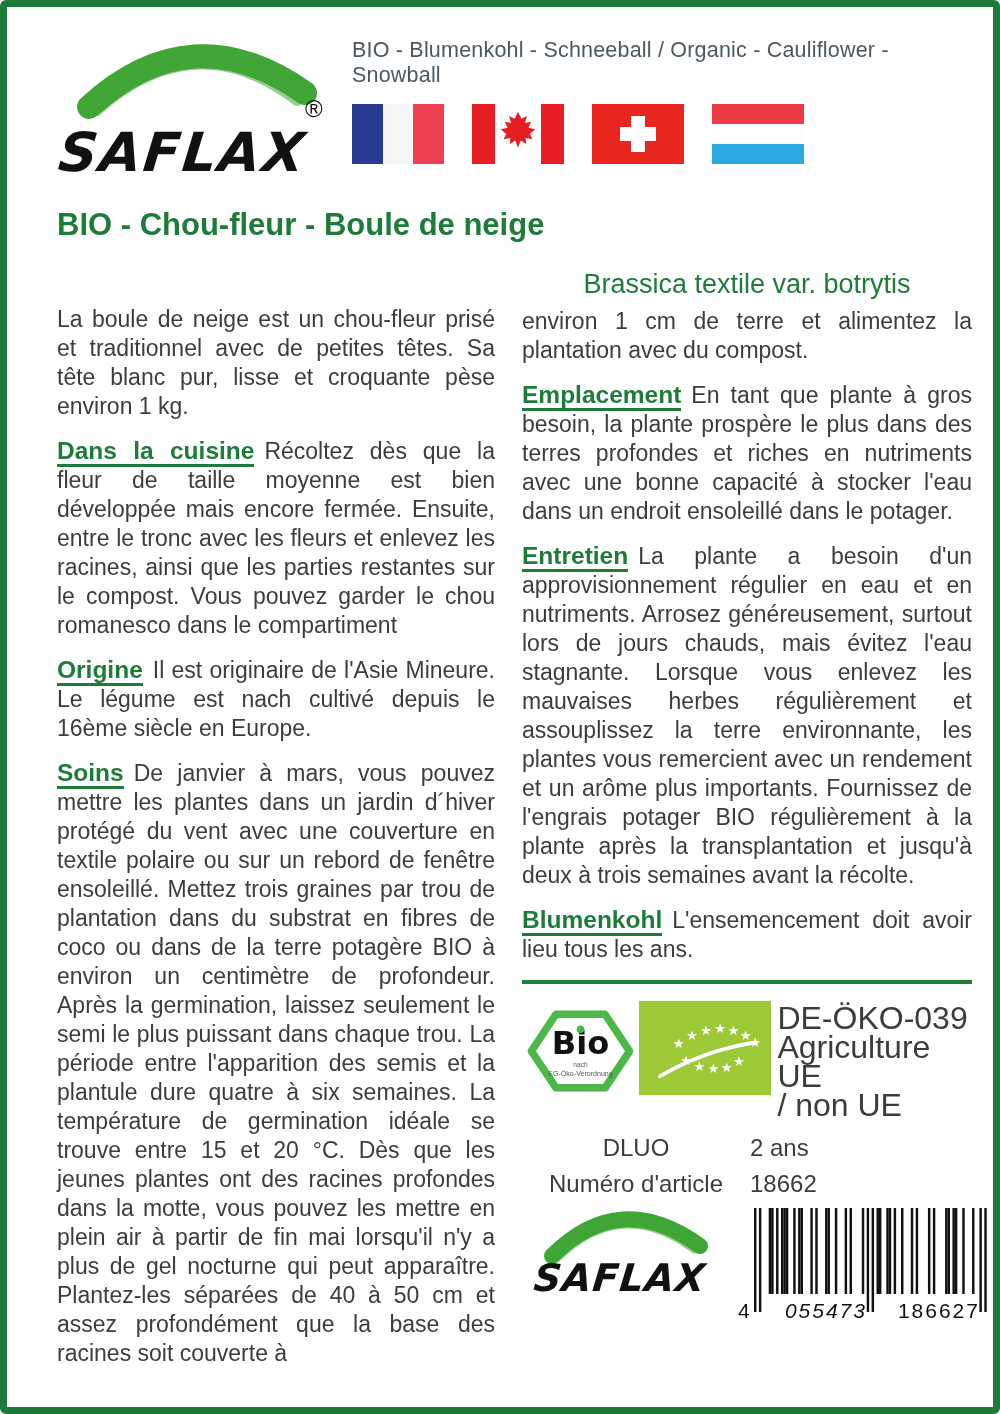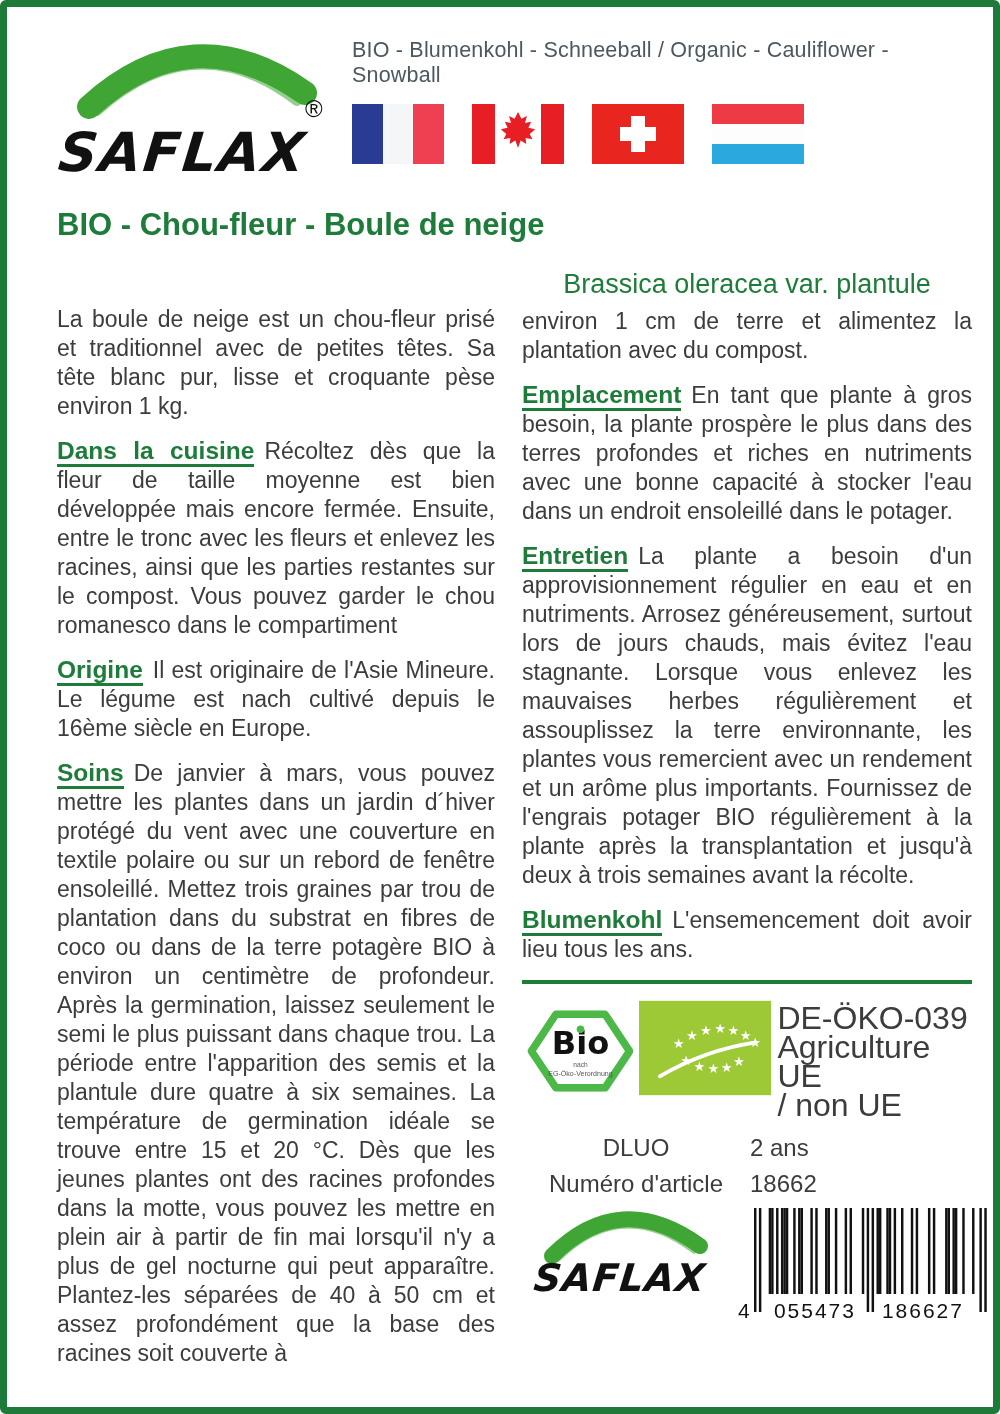--- a/index.html
+++ b/index.html
@@ -35,22 +35,22 @@
   .info-row .lbl{width:228px;}
 
   .bottom-row{display:flex;align-items:flex-start;margin-top:6px;}
   .brand-bottom{position:relative;width:185px;height:105px;margin-left:12px;}
   .brand-bottom .arc2{position:absolute;left:8px;top:0;}
   .brand-bottom .word2{position:absolute;left:0;top:56px;font-family:"DejaVu Sans",sans-serif;font-style:italic;font-weight:700;font-size:38px;letter-spacing:1px;color:#111;transform:skewX(-6deg);}
   .barcode-wrap{position:relative;width:262px;height:118px;margin-left:42px;}
   .bars{position:absolute;left:14px;top:0;height:118px;}
   .bc-digits{position:absolute;top:88px;left:0;width:262px;font-size:21px;color:#111;}
   .bc-lead{position:absolute;left:-2px;top:0;}
-  .bc-g1{position:absolute;left:34px;top:0;letter-spacing:2px;}
-  .bc-g2{position:absolute;left:142px;top:0;letter-spacing:2px;}
+  .bc-g1{position:absolute;left:45px;top:0;letter-spacing:2px;font-style:italic;}
+  .bc-g2{position:absolute;left:158px;top:0;letter-spacing:2px;}
 </style>
 </head>
 <body>
 
 <div class="page">
 
   <div class="brand-top">
     <svg class="brand-arc" width="250" height="78" viewBox="0 0 250 78">
       <path d="M12,66 Q115,-28 228,52" stroke="#3fa535" stroke-width="24" fill="none" stroke-linecap="round"></path>
       <path d="M20,70 Q118,-18 220,60" stroke="#3fa535" stroke-width="10" fill="none" stroke-linecap="round" opacity="0.55"></path>
@@ -78,21 +78,21 @@
         <rect x="28" y="23" width="36" height="14" fill="#fff"></rect>
     </svg>
     <svg class="flag" viewBox="0 0 92 60">
       <rect x="0" y="0" width="92" height="20" fill="#ee3a44"></rect>
         <rect x="0" y="20" width="92" height="20" fill="#fdfdfd"></rect>
         <rect x="0" y="40" width="92" height="20" fill="#2aa9df"></rect>
     </svg>
   </div>
 
   <div class="page-title">BIO - Chou-fleur - Boule de neige</div>
-  <div class="latin-name">Brassica oleracea var. plantule</div>
+  <div class="latin-name">Brassica textile var. botrytis</div>
 
   <div class="col col-left">
     <p>La boule de neige est un chou-fleur prisé et traditionnel avec de petites têtes. Sa tête blanc pur, lisse et croquante pèse environ 1 kg.</p>
     <p><span class="sec-h">Dans la cuisine</span><span>Récoltez dès que la fleur de taille moyenne est bien développée mais encore fermée. Ensuite, entre le tronc avec les fleurs et enlevez les racines, ainsi que les parties restantes sur le compost. Vous pouvez garder le chou romanesco dans le compartiment</span></p>
     <p><span class="sec-h">Origine</span><span>Il est originaire de l'Asie Mineure. Le légume est nach cultivé depuis le 16ème siècle en Europe.</span></p>
     <p><span class="sec-h">Soins</span><span>De janvier à mars, vous pouvez mettre les plantes dans un jardin d´hiver protégé du vent avec une couverture en textile polaire ou sur un rebord de fenêtre ensoleillé. Mettez trois graines par trou de plantation dans du substrat en fibres de coco ou dans de la terre potagère BIO à environ un centimètre de profondeur. Après la germination, laissez seulement le semi le plus puissant dans chaque trou. La période entre l'apparition des semis et la plantule dure quatre à six semaines. La température de germination idéale se trouve entre 15 et 20 °C. Dès que les jeunes plantes ont des racines profondes dans la motte, vous pouvez les mettre en plein air à partir de fin mai lorsqu'il n'y a plus de gel nocturne qui peut apparaître. Plantez-les séparées de 40 à 50 cm et assez profondément que la base des racines soit couverte à</span></p>
   </div>
 
   <div class="col col-right">
     <p>environ 1 cm de terre et alimentez la plantation avec du compost.</p>

